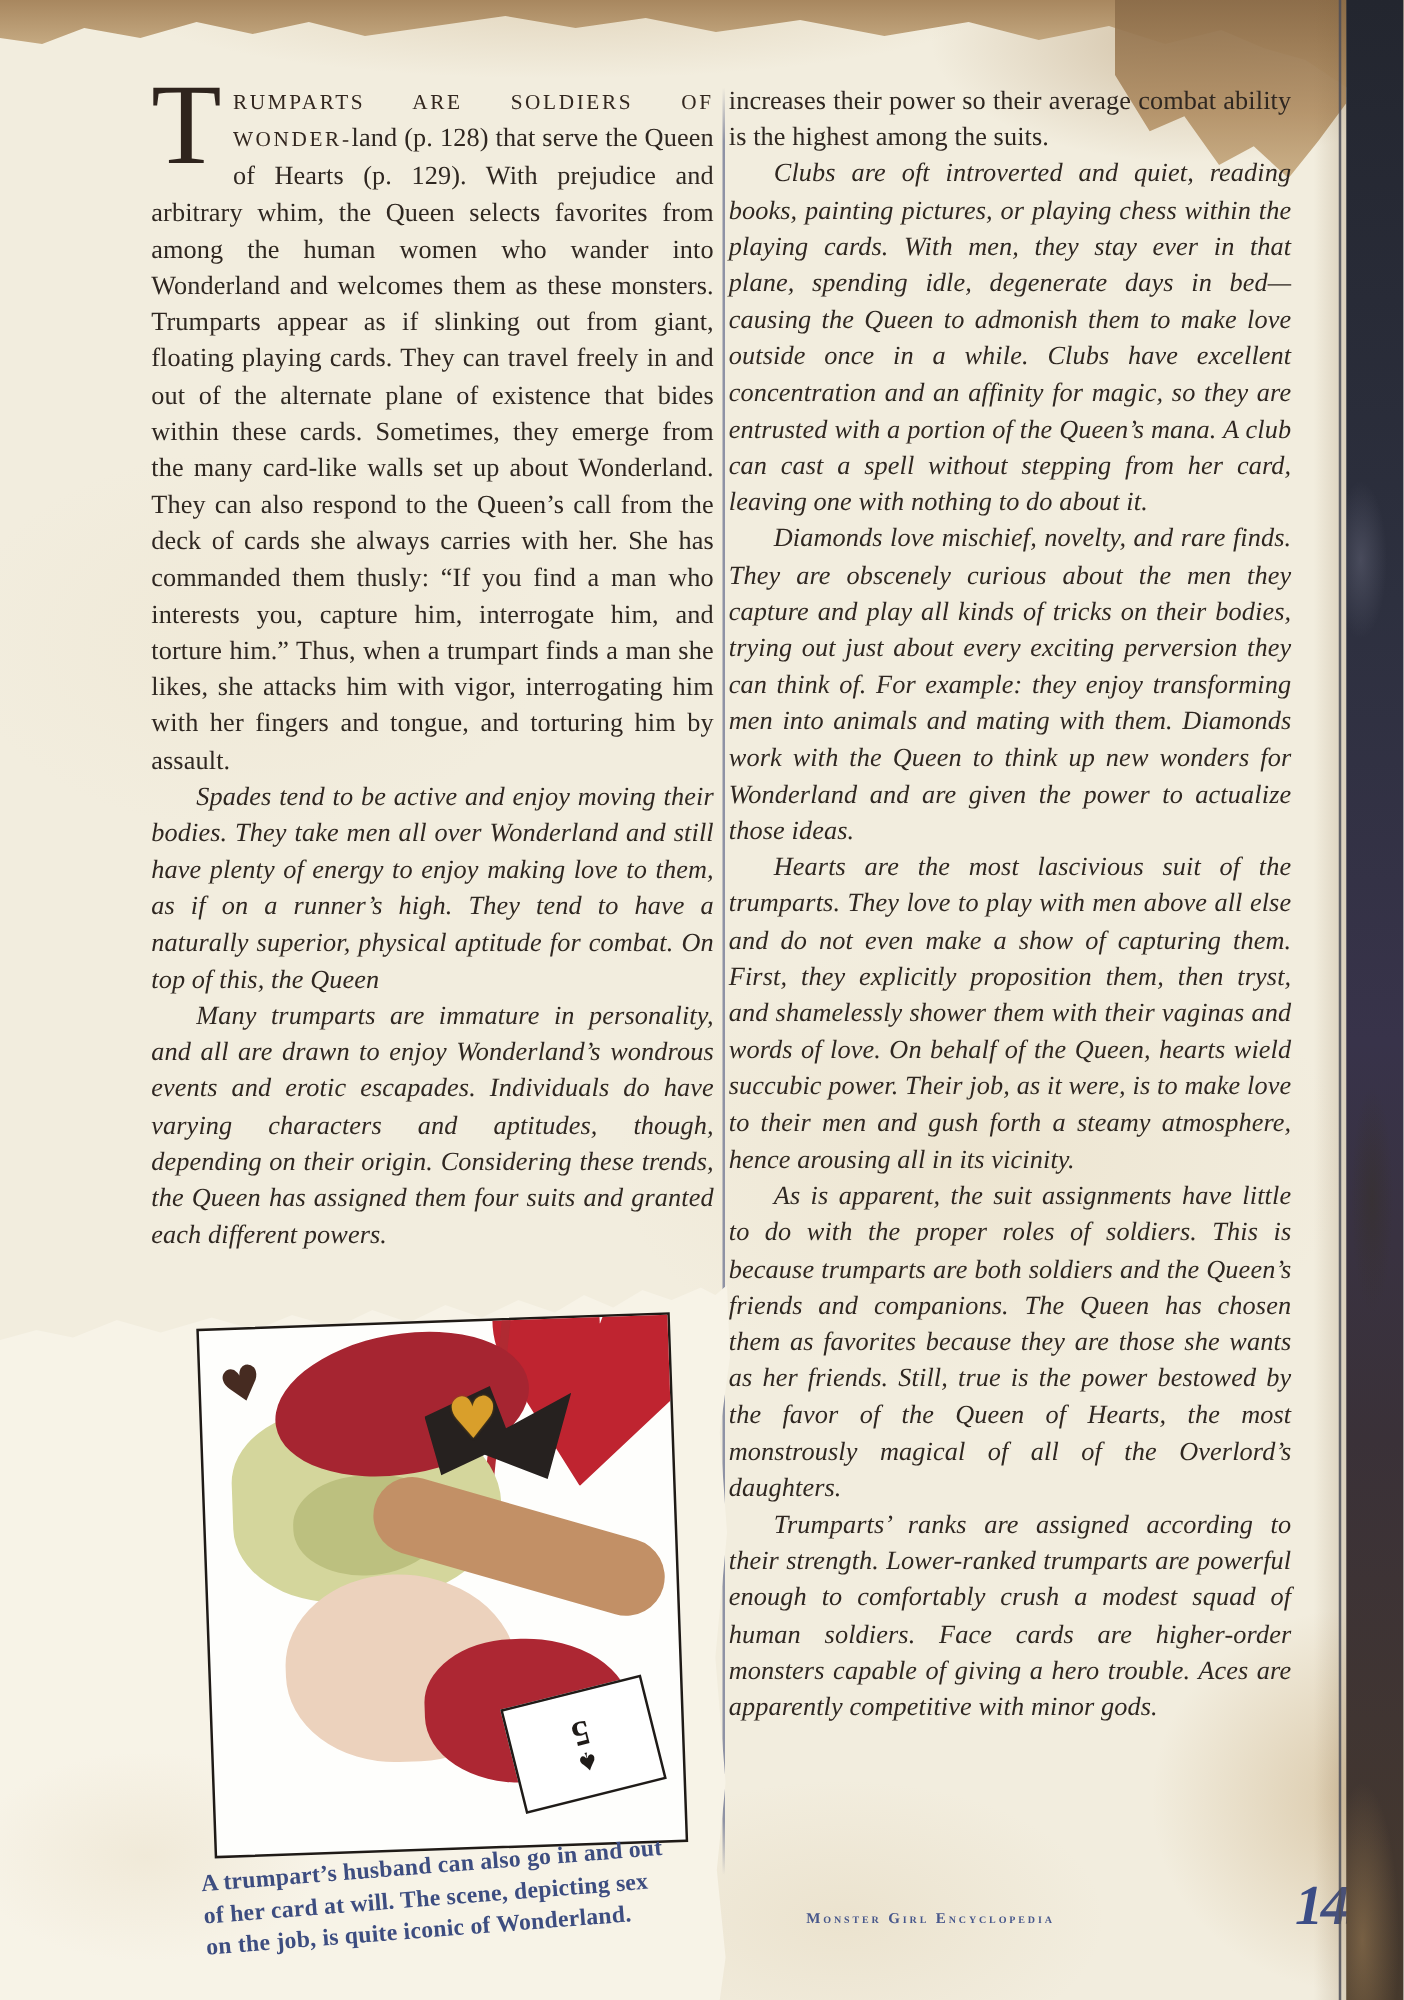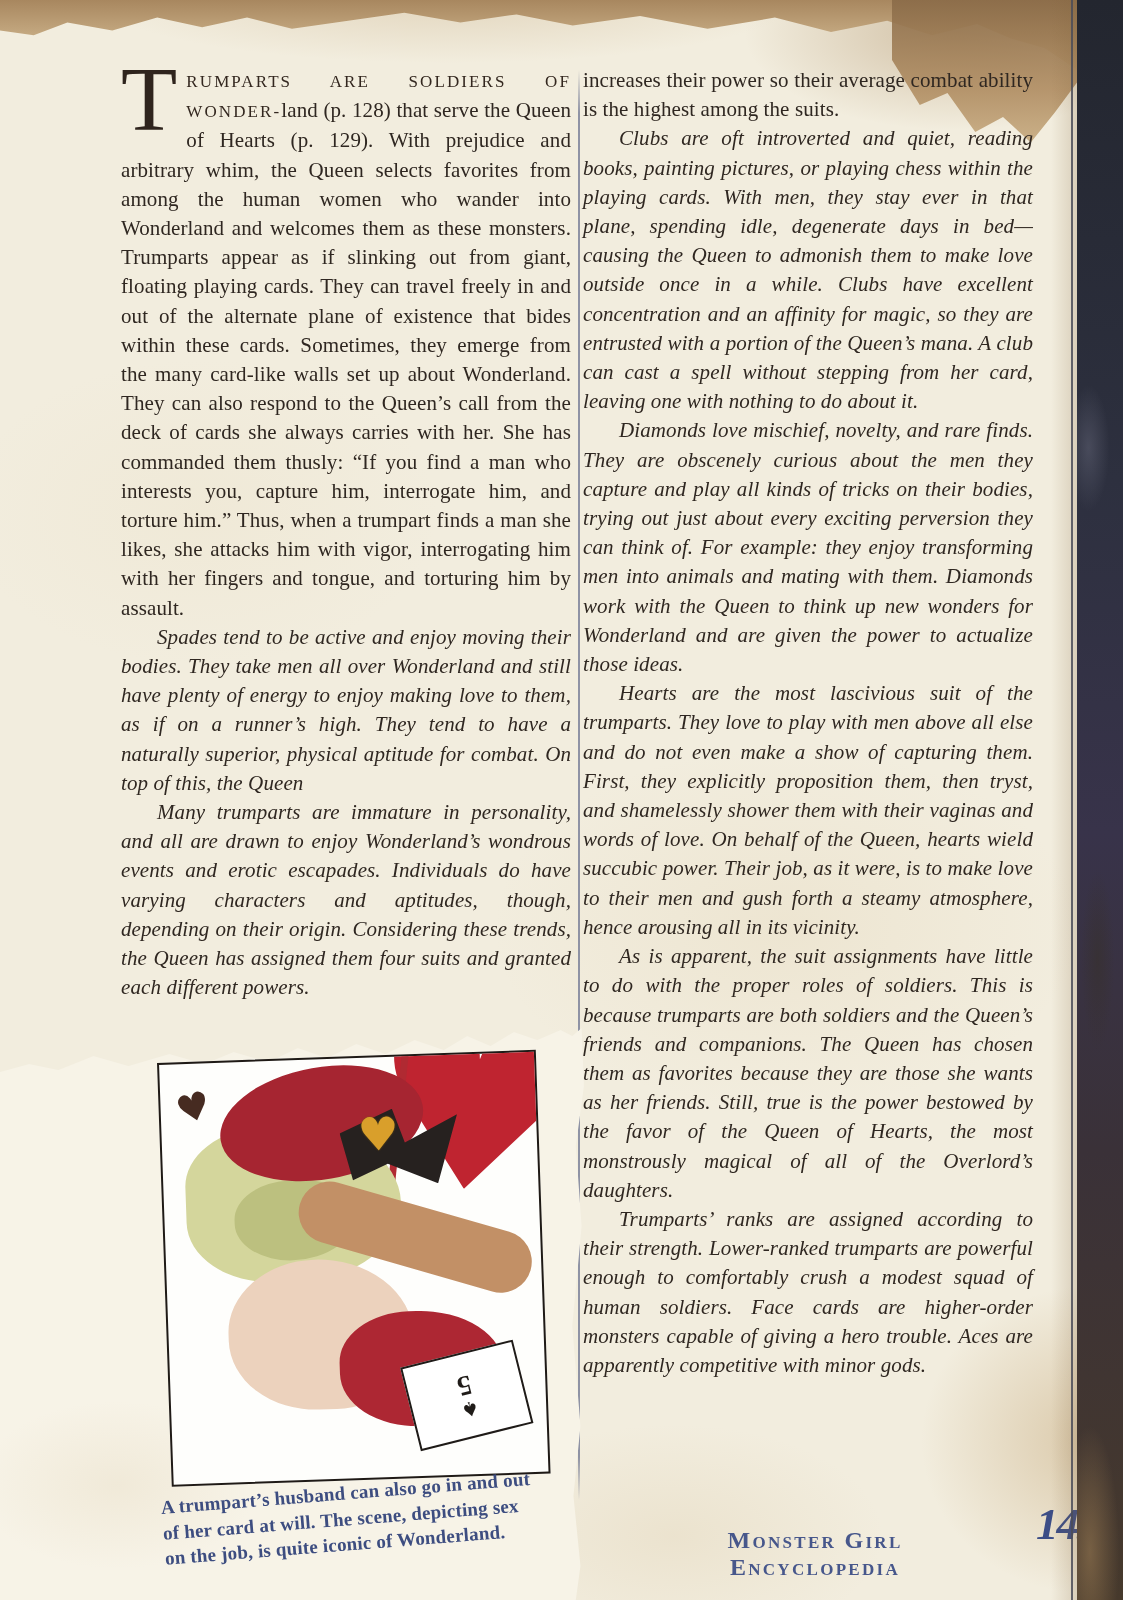--- a/index.html
+++ b/index.html
@@ -79,22 +79,22 @@
     transform:rotate(168deg);display:flex;flex-direction:column;align-items:center;justify-content:center;color:#1f1b18;}
   .card-corner span{position:static;line-height:1;}
   .card-suit{font-size:20px;font-family:"DejaVu Sans",sans-serif;}
   .card-rank{font-size:28px;font-weight:bold;}
 
   .caption{position:absolute;left:160px;top:1495px;width:430px;
     transform:rotate(-4.5deg);transform-origin:left top;
     color:#3d4d80;font-size:19px;line-height:25.5px;font-weight:600;letter-spacing:.2px;}
   .caption div{white-space:nowrap;}
 
-  .footer-title{position:absolute;left:645px;top:1527px;width:340px;text-align:center;
-    font-variant:small-caps;letter-spacing:2.3px;font-size:24px;color:#47578b;font-weight:600;}
+  .footer-title{position:absolute;left:645px;top:1527px;width:340px;text-align:left;
+    font-variant:small-caps;letter-spacing:2.3px;font-size:12px;color:#47578b;font-weight:600;}
   .page-num{position:absolute;left:998px;top:1498px;font-size:45px;font-style:italic;
     font-weight:bold;color:#3c4d86;letter-spacing:-2px;margin-left:38px;}
 </style>
 </head>
 <body>
 
 <div class="page">
 
   <div class="torn-top"></div>
   <div class="torn-top-right"></div>

